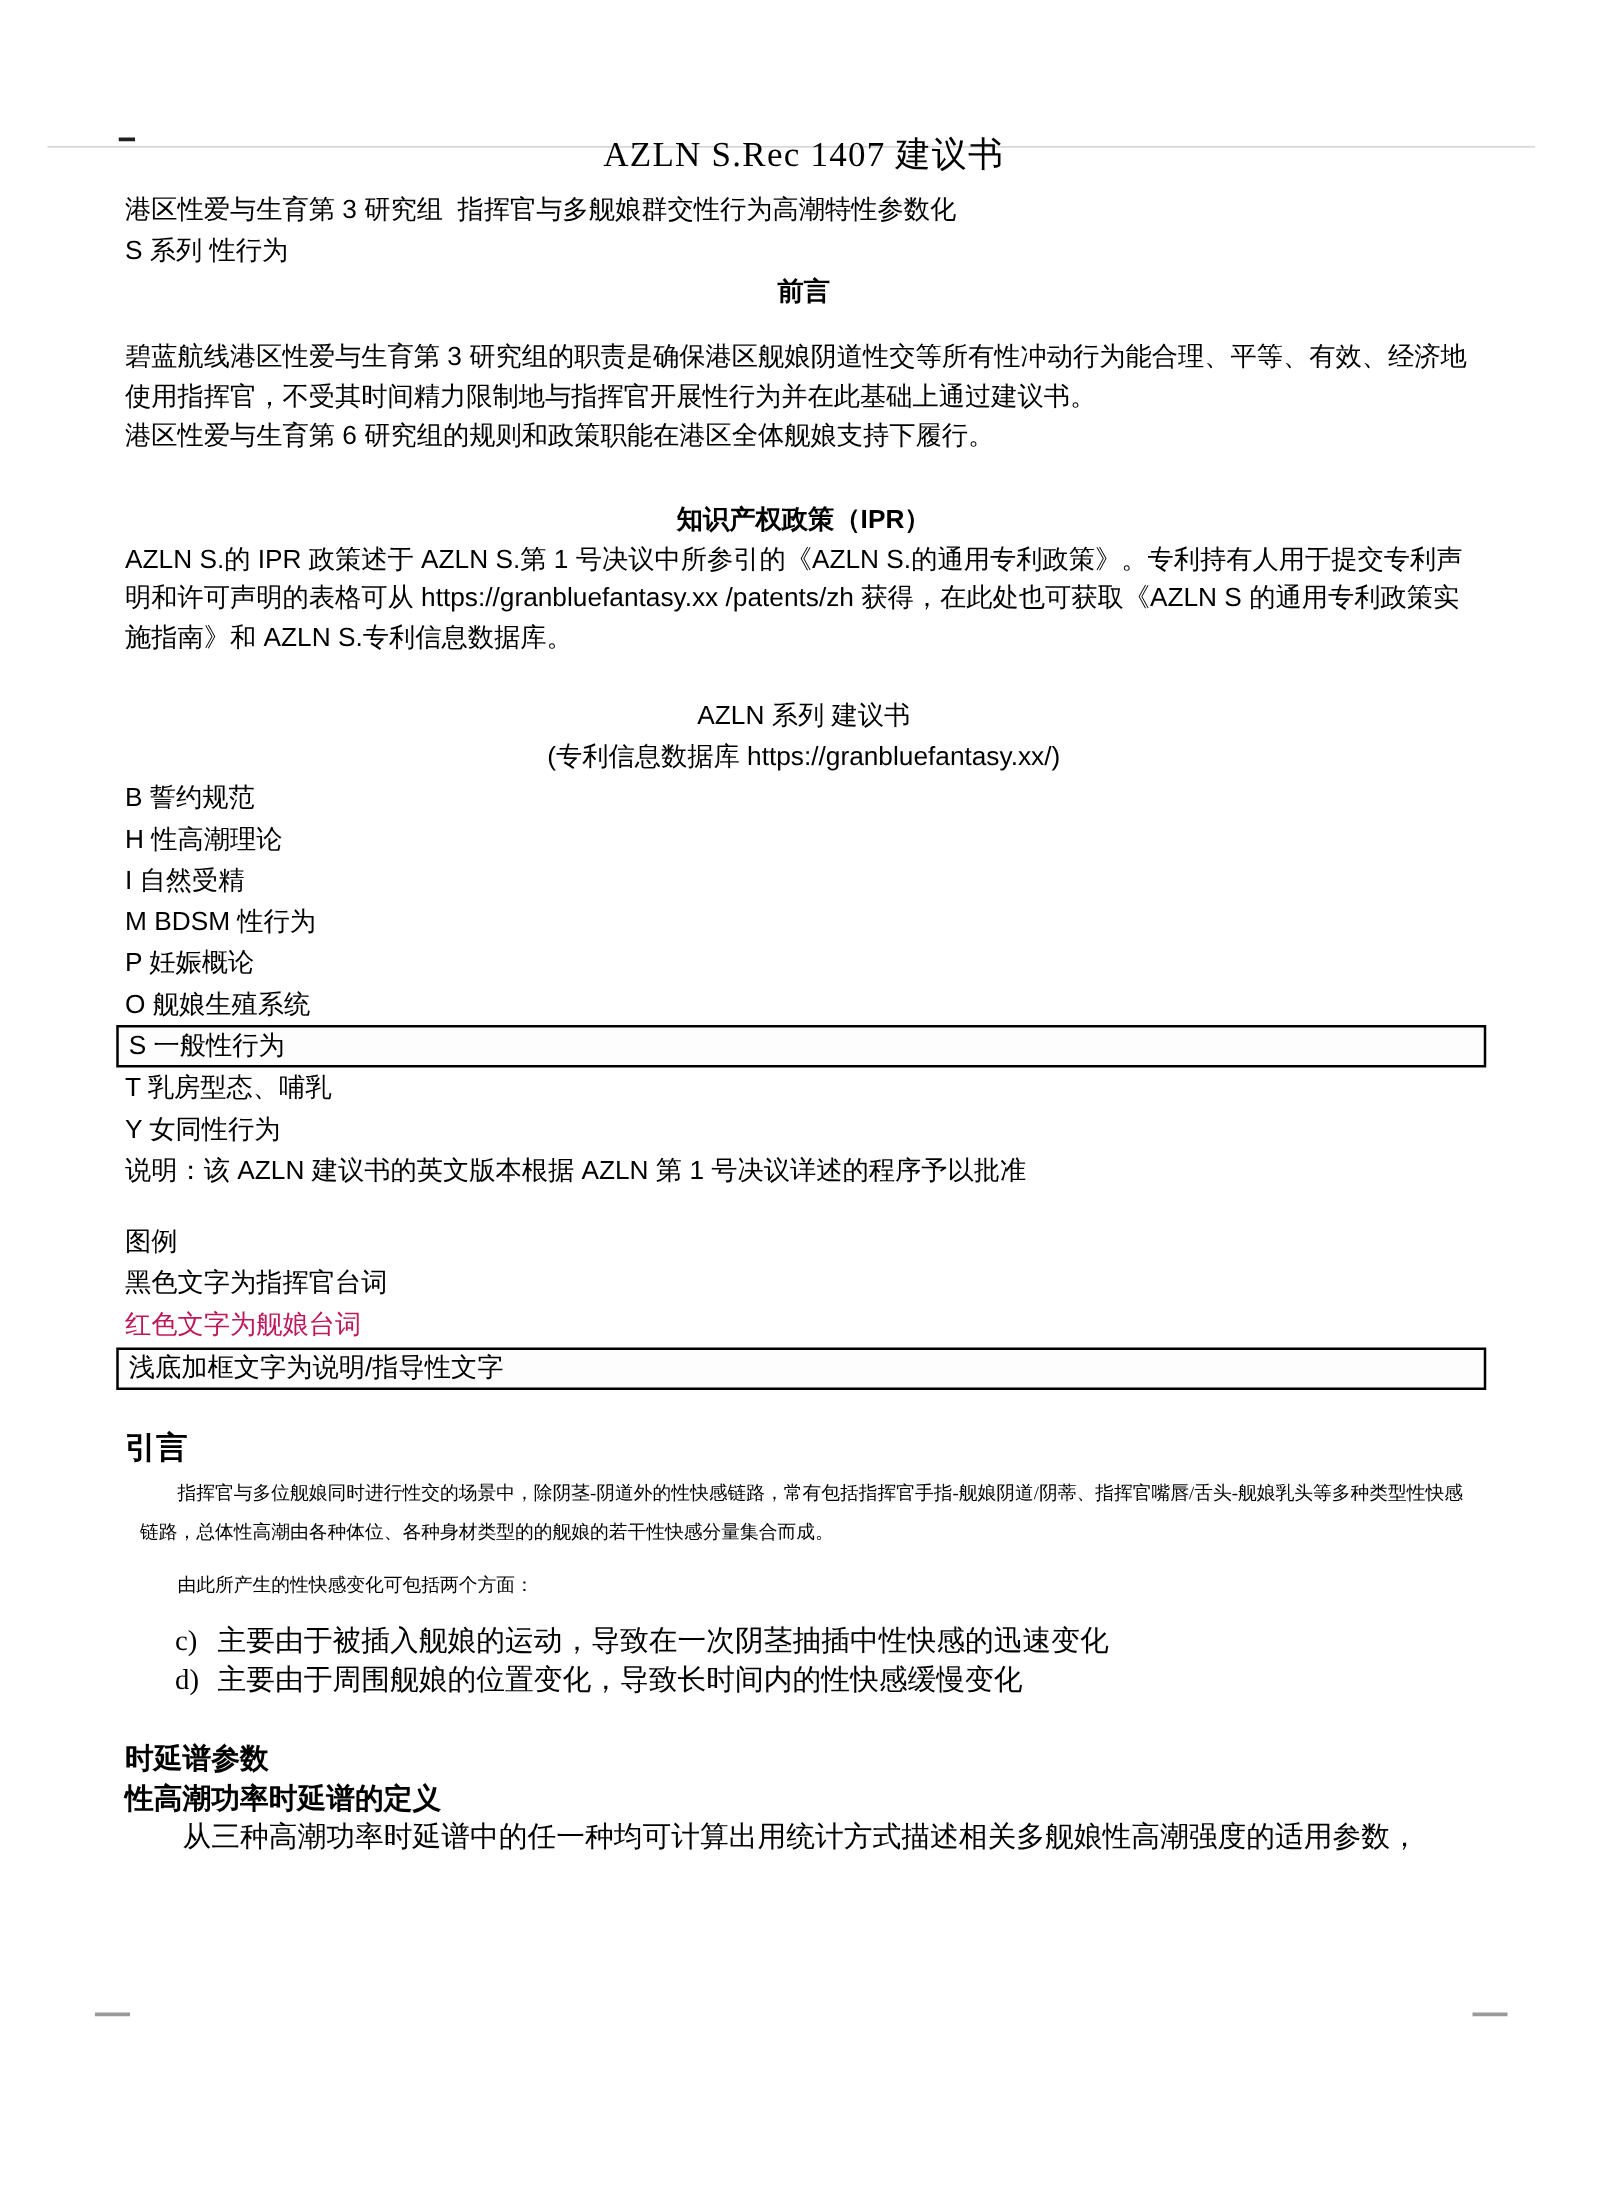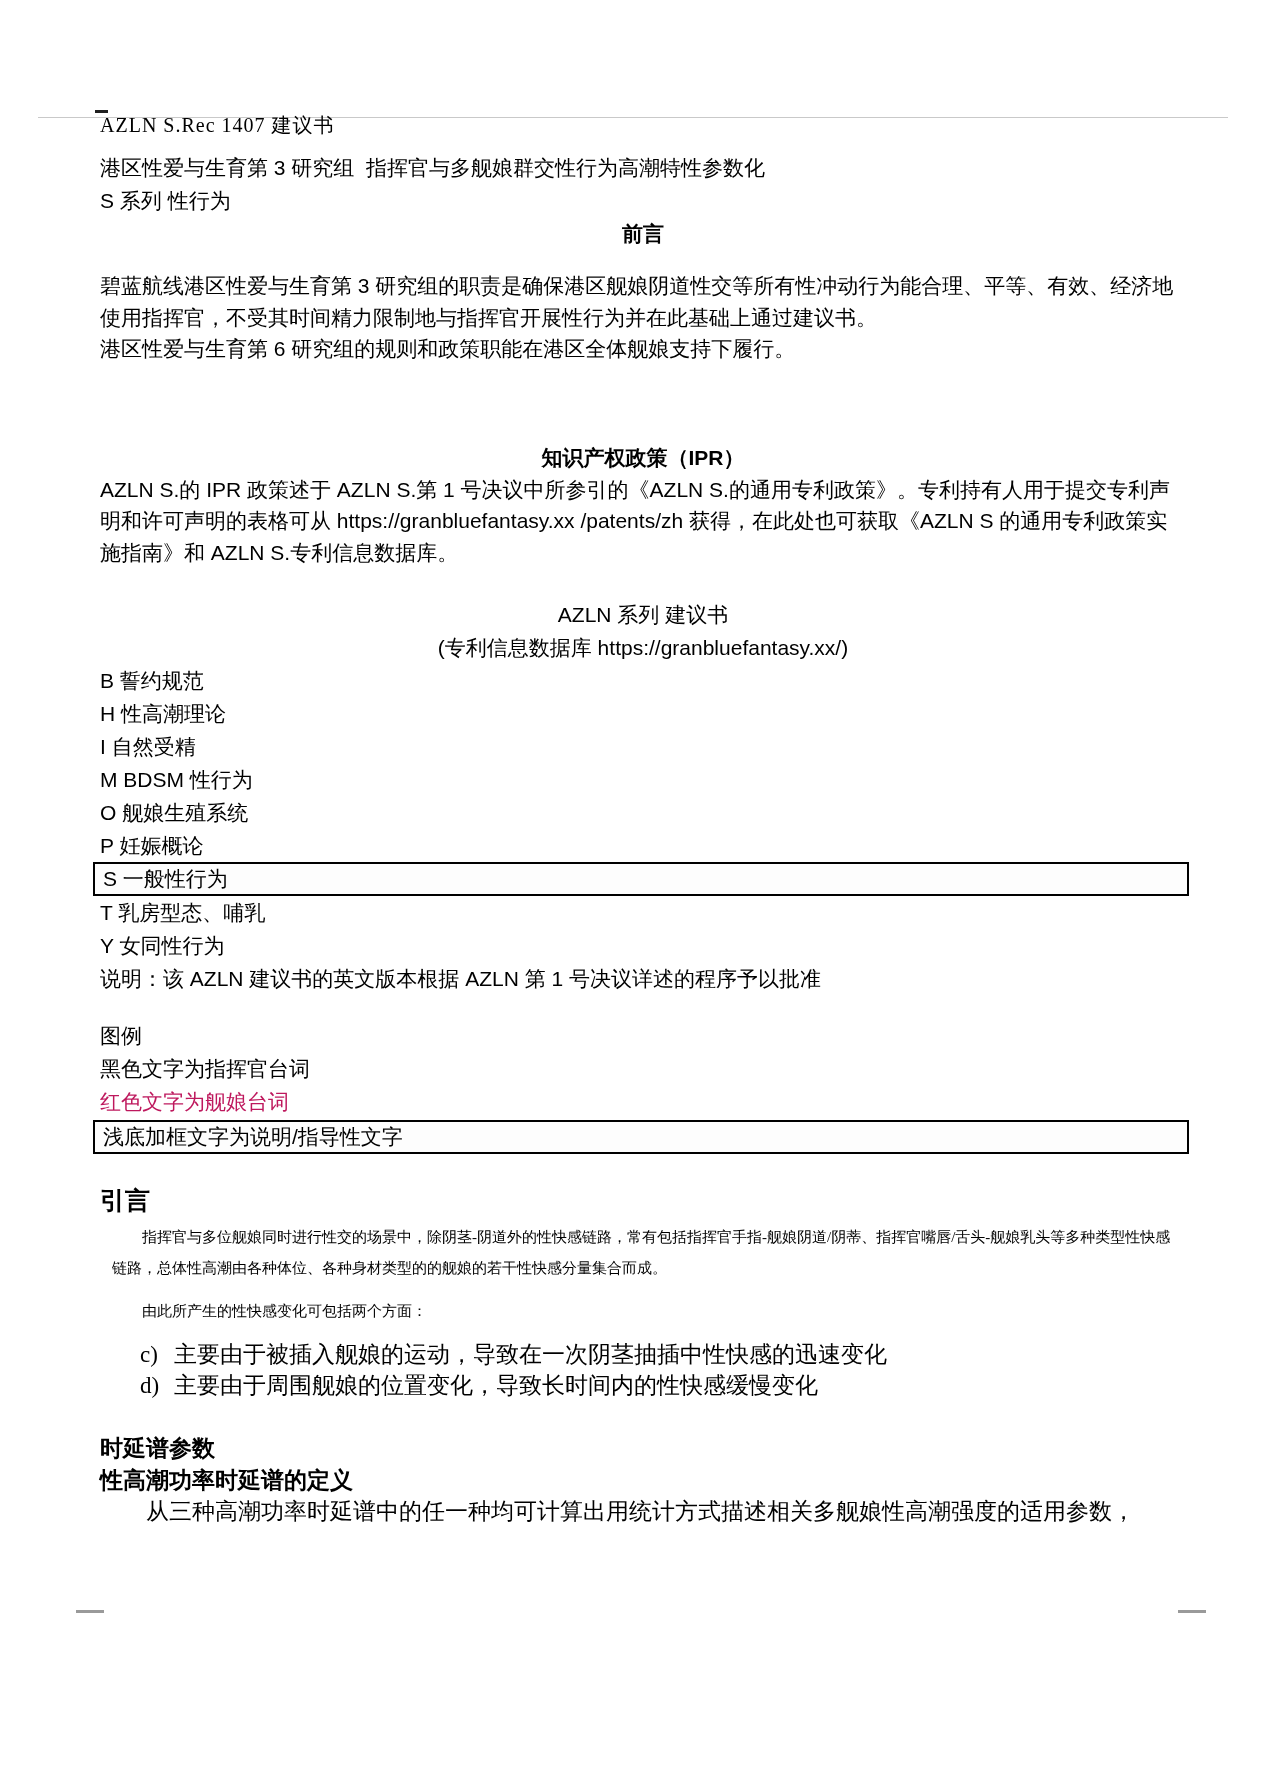--- a/index.html
+++ b/index.html
@@ -13,29 +13,30 @@
   }
   .rule-top{position:absolute;left:38px;top:117px;width:1190px;height:1px;background:#c9c9c9;}
   .dash-top{position:absolute;left:95px;top:110px;width:13px;height:3px;background:#1f1f1f;}
   .dash-bl{position:absolute;left:76px;top:1610px;width:28px;height:3px;background:#9a9a9a;}
   .dash-br{position:absolute;left:1178px;top:1610px;width:28px;height:3px;background:#9a9a9a;}
 
   .content{position:absolute;left:100px;top:108px;width:1086px;}
 
   .doc-title{
     font-family:"Liberation Serif","DejaVu Serif",serif;
-    font-size:20px;font-weight:400;line-height:34px;margin:0;
+    font-size:28px;font-weight:400;line-height:34px;margin:0;
     letter-spacing:1px;
+    text-align:center;
   }
   .sansline{font-size:21px;line-height:33px;white-space:pre-wrap;}
   .subtitle1{margin-top:9px;}
   .h-sans-center{font-size:21px;font-weight:700;text-align:center;line-height:33px;}
   .p-sans{font-size:21px;line-height:31.5px;margin:0;}
   .mt20{margin-top:20px;}
-  .mt55{margin-top:76px;text-align:center;}
+  .mt55{margin-top:34px;text-align:center;}
   .mt36{}
   .mt30{margin-top:30px;}
   .mt24{margin-top:24px;}
   .center{text-align:center;}
 
   .boxed{
     border:2px solid #000;
     font-size:21px;line-height:30px;
     padding:0 8px;
     margin-left:-7px;margin-right:-3px;
@@ -81,22 +82,22 @@
     <p class="p-sans mt36">AZLN S.的 IPR 政策述于 AZLN S.第 1 号决议中所参引的《AZLN S.的通用专利政策》。专利持有人用于提交专利声明和许可声明的表格可从 https://granbluefantasy.xx /patents/zh 获得，在此处也可获取《AZLN S 的通用专利政策实施指南》和 AZLN S.专利信息数据库。</p>
 
     <div class="sansline center mt30">AZLN 系列 建议书</div>
     <div class="sansline center">(专利信息数据库 https://granbluefantasy.xx/)</div>
 
     <div>
       <div class="sansline">B 誓约规范</div>
       <div class="sansline">H 性高潮理论</div>
       <div class="sansline">I 自然受精</div>
       <div class="sansline">M BDSM 性行为</div>
+      <div class="sansline">P 妊娠概论</div>
       <div class="sansline">O 舰娘生殖系统</div>
-      <div class="sansline">P 妊娠概论</div>
       <div class="boxed">S 一般性行为</div>
       <div class="sansline">T 乳房型态、哺乳</div>
       <div class="sansline">Y 女同性行为</div>
       <div class="sansline">说明：该 AZLN 建议书的英文版本根据 AZLN 第 1 号决议详述的程序予以批准</div>
     </div>
 
     <div class="sansline mt24">图例</div>
     <div class="sansline">黑色文字为指挥官台词</div>
     <div class="sansline red">红色文字为舰娘台词</div>
     <div class="boxed" style="margin-top:2px;">浅底加框文字为说明/指导性文字</div>

